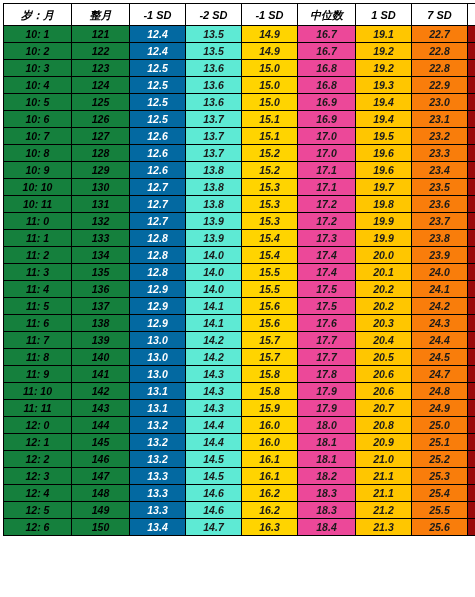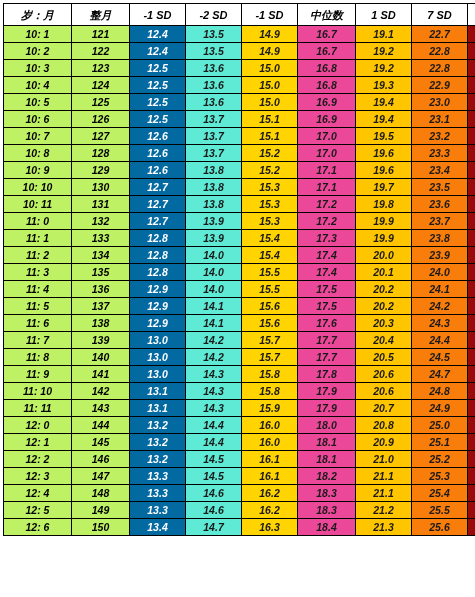--- a/index.html
+++ b/index.html
@@ -41,21 +41,21 @@
     background: #ffffff;
     color: #000000;
     height: 22px;
     line-height: 20px;
     font-size: 11px;
   }
   th.col-age, th.col-month {
     font-size: 13px;
   }
   td.c-age, td.c-month {
-    background: #bef264;
+    background: #15803d;
     color: #000000;
     font-size: 11px;
   }
   
   col.w-age     { width: 68px; }
   col.w-month   { width: 58px; }
   col.w-sd      { width: 56px; }
   col.w-median  { width: 58px; }
 
   

